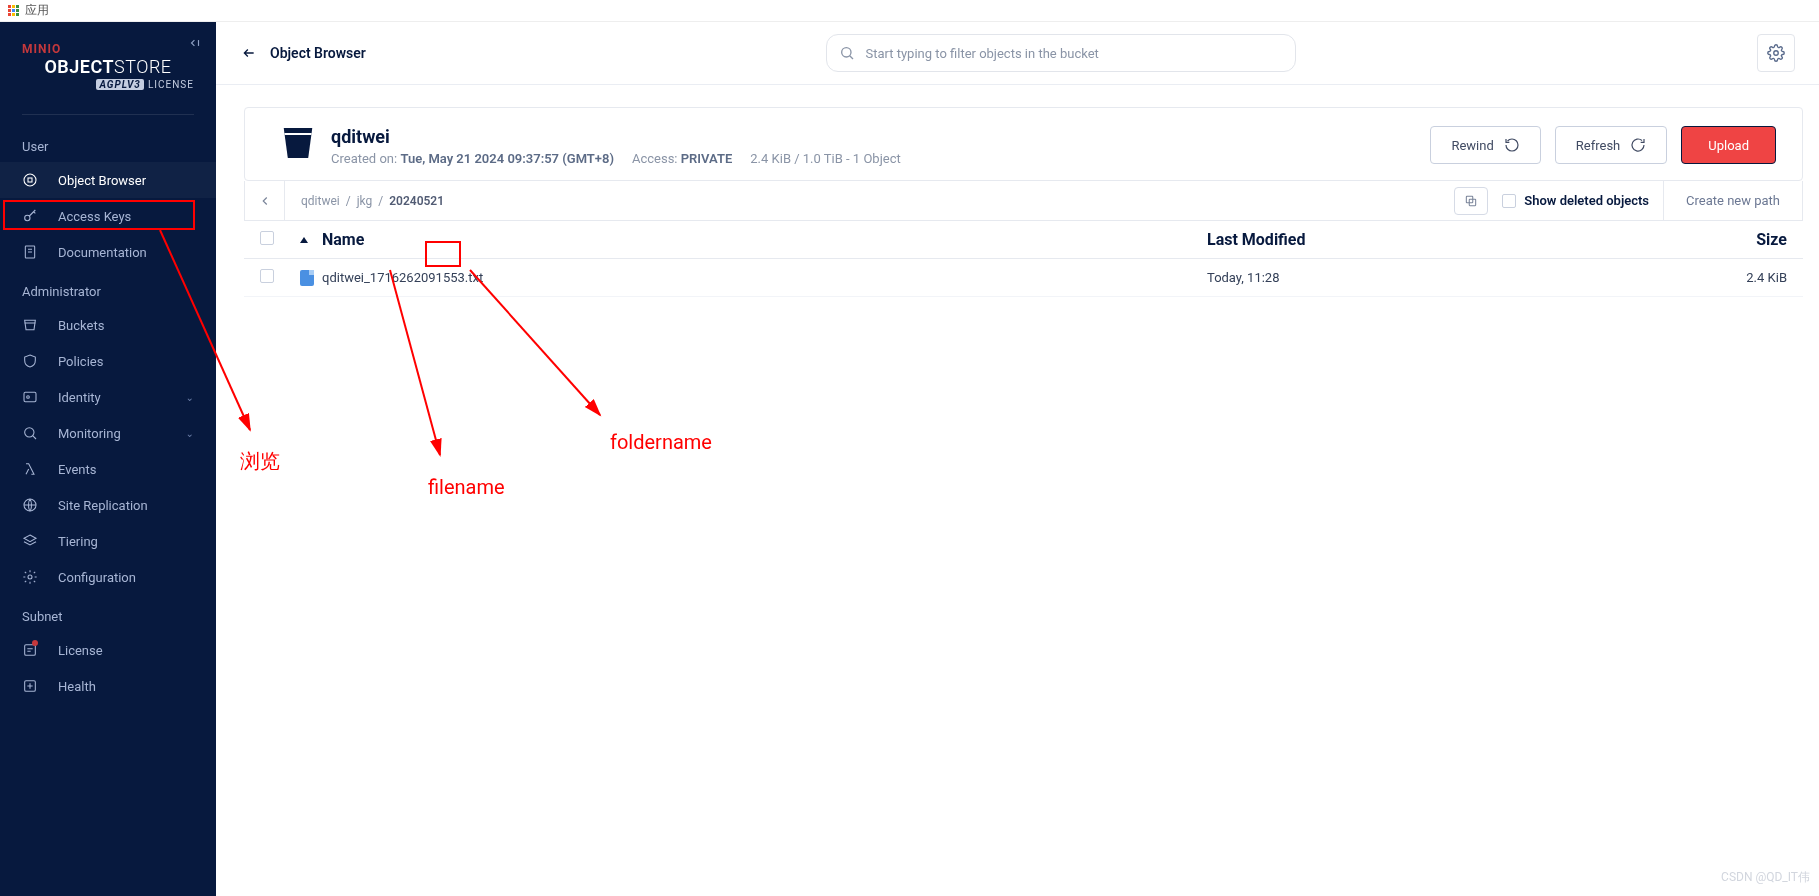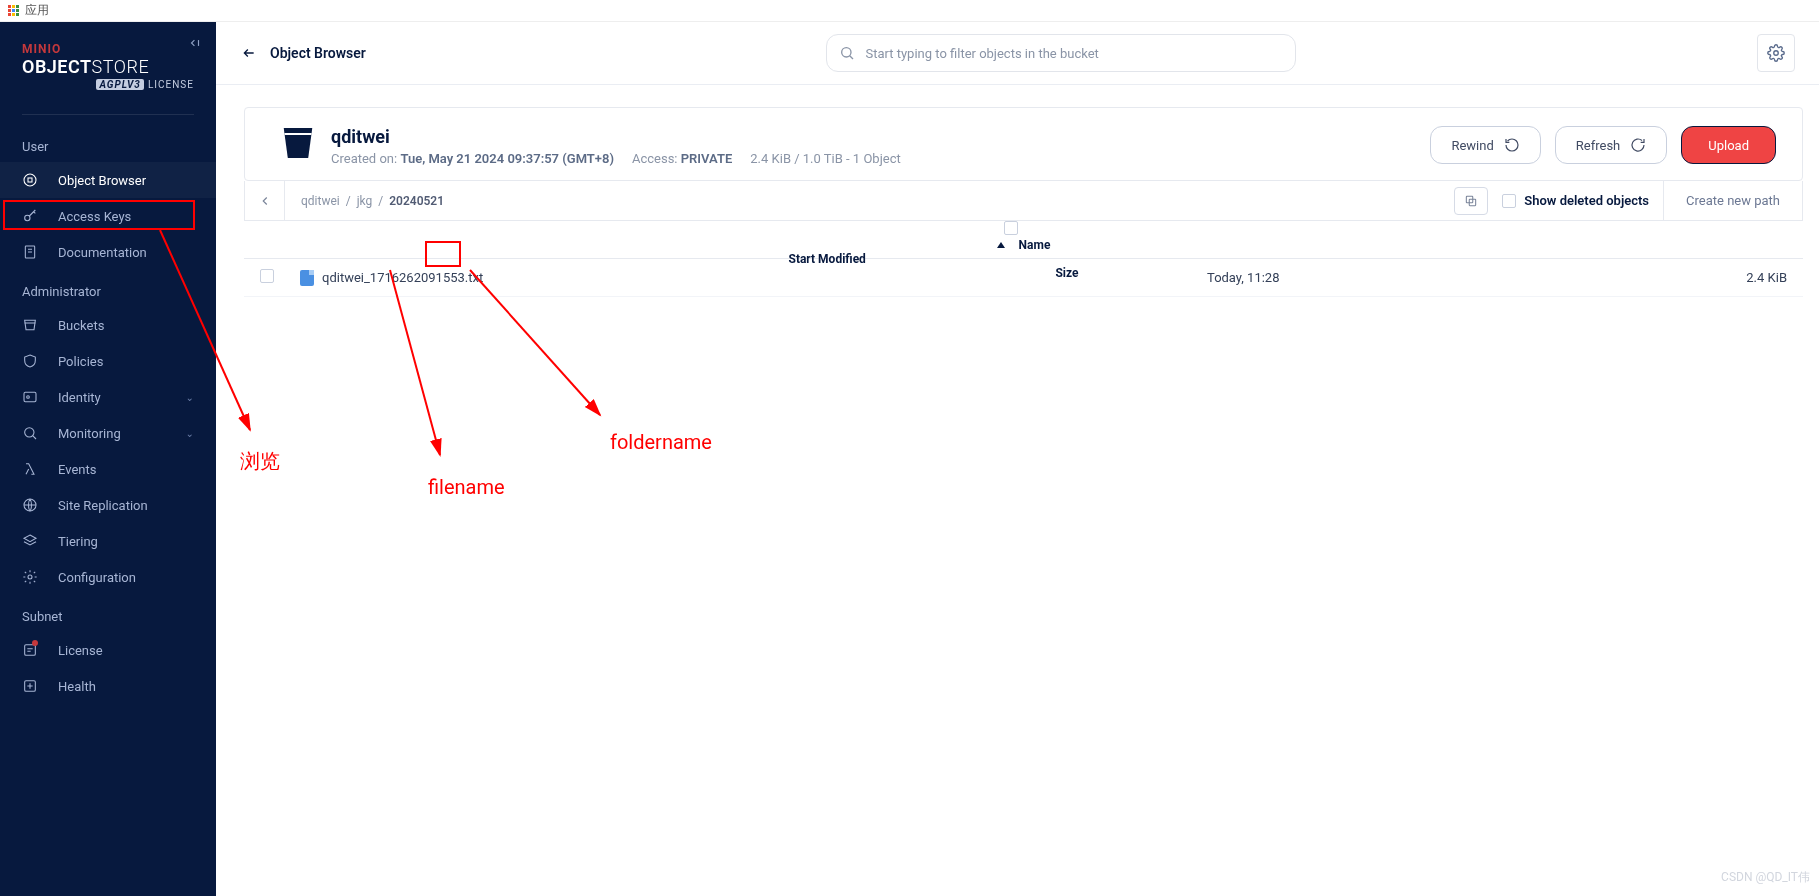--- a/index.html
+++ b/index.html
@@ -4,21 +4,21 @@
 <style>
 * { margin:0; padding:0; box-sizing:border-box; font-family:-apple-system,BlinkMacSystemFont,"Segoe UI",Roboto,sans-serif; }
 body { background:#fff; color:#333; font-size:14px; width:1819px; height:896px; overflow:hidden; position:relative; }
 .browser-bar { height:22px; background:#fff; display:flex; align-items:center; padding:0 8px; gap:6px; border-bottom:1px solid #eee; }
 .apps-dots { display:grid; grid-template-columns:repeat(3,3px); gap:1px; }
 .apps-dots span { width:3px; height:3px; border-radius:0; }
 .main-wrap { display:flex; height:874px; }
 .sidebar { width:216px; background:#07193e; color:#c4cde0; display:flex; flex-direction:column; padding-top:10px; position:relative; }
 .sb-logo { padding:10px 22px 18px; color:#fff; }
 .sb-logo-top { font-size:12px; letter-spacing:1px; font-weight:700; color:#c4383c; }
-.sb-logo-main { font-size:18px; letter-spacing:0.5px; font-weight:600; }
+.sb-logo-main { font-size:18px; letter-spacing:0.5px; font-weight:600;text-align:center; }
 .sb-logo-main .thin { font-weight:300; }
 .sb-logo-sub { font-size:10px; text-align:right; letter-spacing:1px; color:#c4cde0; margin-top:2px; }
 .sb-logo-sub .agpl { background:#c4cde0; color:#07193e; padding:0 3px; border-radius:2px; font-style:italic; font-weight:700; margin-right:4px; }
 .sb-collapse { position:absolute; top:14px; right:14px; color:#8ea0c4; }
 .sb-divider { height:1px; background:rgba(255,255,255,0.1); margin:6px 22px 10px; }
 .sb-section-label { padding:14px 22px 8px; font-size:13px; color:#a7b5d4; }
 .sb-item { display:flex; align-items:center; padding:10px 22px; gap:20px; color:#a7b5d4; font-size:13px; cursor:pointer; position:relative; }
 .sb-item.active { color:#fff; background:rgba(255,255,255,0.04); }
 .sb-item .icon { width:16px; height:16px; display:flex; align-items:center; justify-content:center; }
 .sb-item .chev { margin-left:auto; font-size:10px; color:#6b7fa8; }
@@ -31,33 +31,33 @@
 .tb-search input::placeholder { color:#8a94a6; }
 .tb-settings { width:38px; height:38px; border:1px solid #e2e5eb; border-radius:4px; display:flex; align-items:center; justify-content:center; color:#5a6b8c; cursor:pointer; }
 .page-body { padding:22px 0 0 0; }
 .bucket-header { display:flex; align-items:flex-start; padding:0 26px 0 36px; gap:16px; border:1px solid #e6e9ef; border-radius:4px; margin:0 16px 0 28px; padding-top:18px; padding-bottom:14px; }
 .bucket-icon { width:34px; height:30px; background:#07193e; clip-path:polygon(8% 0,92% 0,80% 100%,20% 100%); margin-top:2px; position:relative; }
 .bucket-icon::after{ content:""; position:absolute; left:10%; right:10%; top:18%; height:2px; background:#fff; }
 .bucket-info h2 { font-size:18px; color:#07193e; font-weight:700; }
 .bucket-meta { font-size:13px; color:#8a94a6; margin-top:4px; display:flex; gap:18px; }
 .bucket-meta .val { color:#5c6b86; font-weight:600; }
 .bucket-actions { margin-left:auto; display:flex; gap:14px; }
-.btn { height:38px; padding:0 20px; border:1px solid #c9d0de; border-radius:12px; background:#fff; color:#414b63; font-size:13px; display:flex; align-items:center; gap:10px; cursor:pointer; }
+.btn { height:38px; padding:0 20px; border:1px solid #c9d0de; border-radius:4px; background:#fff; color:#414b63; font-size:13px; display:flex; align-items:center; gap:10px; cursor:pointer; }
 .btn.primary { background:#ef4444; color:#fff; border-color:#07193e; padding:0 26px; }
 .path-row { display:flex; align-items:center; margin:0 16px 0 28px; border:1px solid #e6e9ef; border-top:none; height:40px; }
 .path-back { width:40px; height:100%; border-right:1px solid #e6e9ef; display:flex; align-items:center; justify-content:center; color:#7a8499; cursor:pointer; }
 .breadcrumb { padding:0 16px; font-size:12px; color:#8a94a6; display:flex; gap:6px; }
 .breadcrumb .cur { color:#525c74; font-weight:600; }
 .path-actions { margin-left:auto; display:flex; align-items:center; gap:14px; padding-right:0; height:100%; }
 .icon-btn { width:34px; height:28px; border:1px solid #d6dbe6; border-radius:4px; display:flex; align-items:center; justify-content:center; color:#7a8499; cursor:pointer; }
 .chk { width:14px; height:14px; border:1px solid #c9d0de; border-radius:2px; display:inline-block; }
 .show-deleted { display:flex; align-items:center; gap:8px; font-size:13px; color:#07193e; font-weight:600; }
 .new-path { height:100%; border-left:1px solid #e6e9ef; padding:0 22px; display:flex; align-items:center; color:#6c7893; font-size:13px; cursor:pointer; }
 .table { margin:0 16px 0 28px; }
-.table-head { display:flex; align-items:center; height:38px; padding:0 16px; border-bottom:1px solid #e6e9ef; font-size:12px; color:#07193e; font-weight:700;flex-direction:column; }
+.table-head { display:flex; align-items:center; height:38px; padding:0 16px; border-bottom:1px solid #e6e9ef; font-size:16px; color:#07193e; font-weight:700; }
 .table-row { display:flex; align-items:center; height:38px; padding:0 16px; border-bottom:1px solid #f2f4f8; font-size:13px; color:#344058; }
 .col-chk { width:40px; }
 .col-name { flex:1; display:flex; align-items:center; gap:8px; }
 .col-mod { width:470px; }
 .col-size { width:110px; text-align:right; }
 .sort-tri { display:inline-block; width:0; height:0; border-left:4px solid transparent; border-right:4px solid transparent; border-bottom:6px solid #07193e; margin-right:6px; }
 .file-icon { width:14px; height:16px; background:#4a90e2; border-radius:2px; position:relative; }
 .file-icon::after { content:""; position:absolute; right:0; top:0; width:5px; height:5px; background:#a8cdf5; }
 
 .annot { position:absolute; pointer-events:none; }
@@ -325,21 +325,21 @@
         </div>
       </div>
 
       <div class="table">
         <div class="table-head">
           <div class="col-chk"><span class="chk"></span></div>
           <div class="col-name">
               <span class="sort-tri"></span>
               <span>Name</span>
             </div>
-          <div class="col-mod">Start Modified</div>
+          <div class="col-mod">Last Modified</div>
           <div class="col-size">Size</div>
         </div>
         <div class="table-row">
           <div class="col-chk"><span class="chk"></span></div>
           <div class="col-name">
             <span class="file-icon"></span>
             <span>qditwei_1716262091553.txt</span>
           </div>
           <div class="col-mod">Today, 11:28</div>
           <div class="col-size">2.4 KiB</div>

